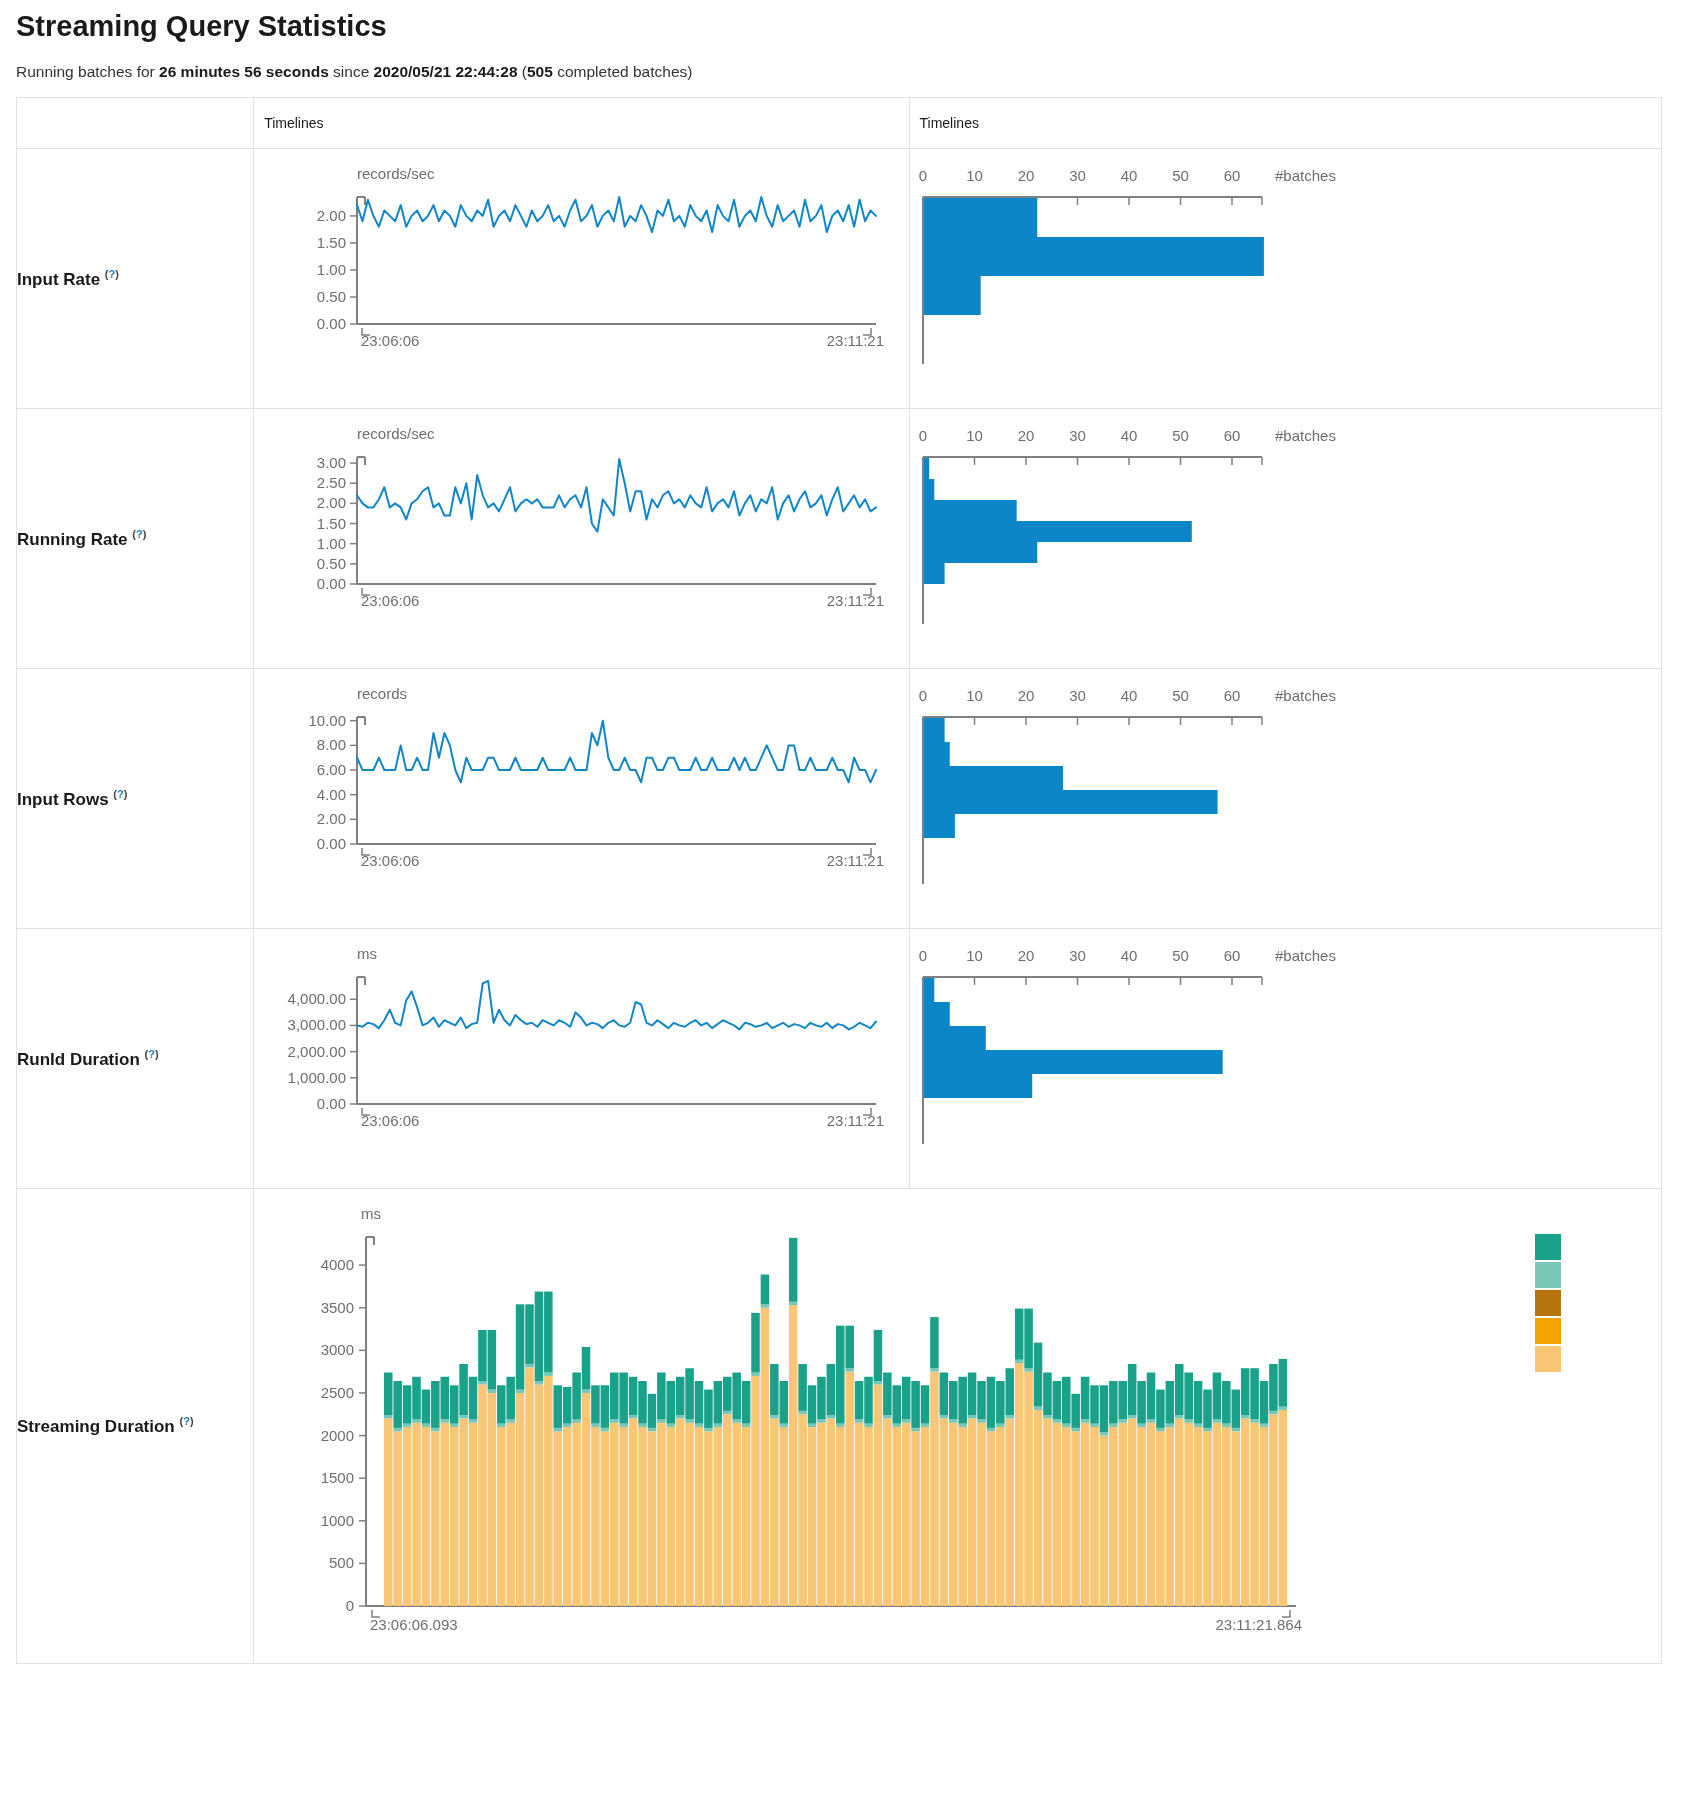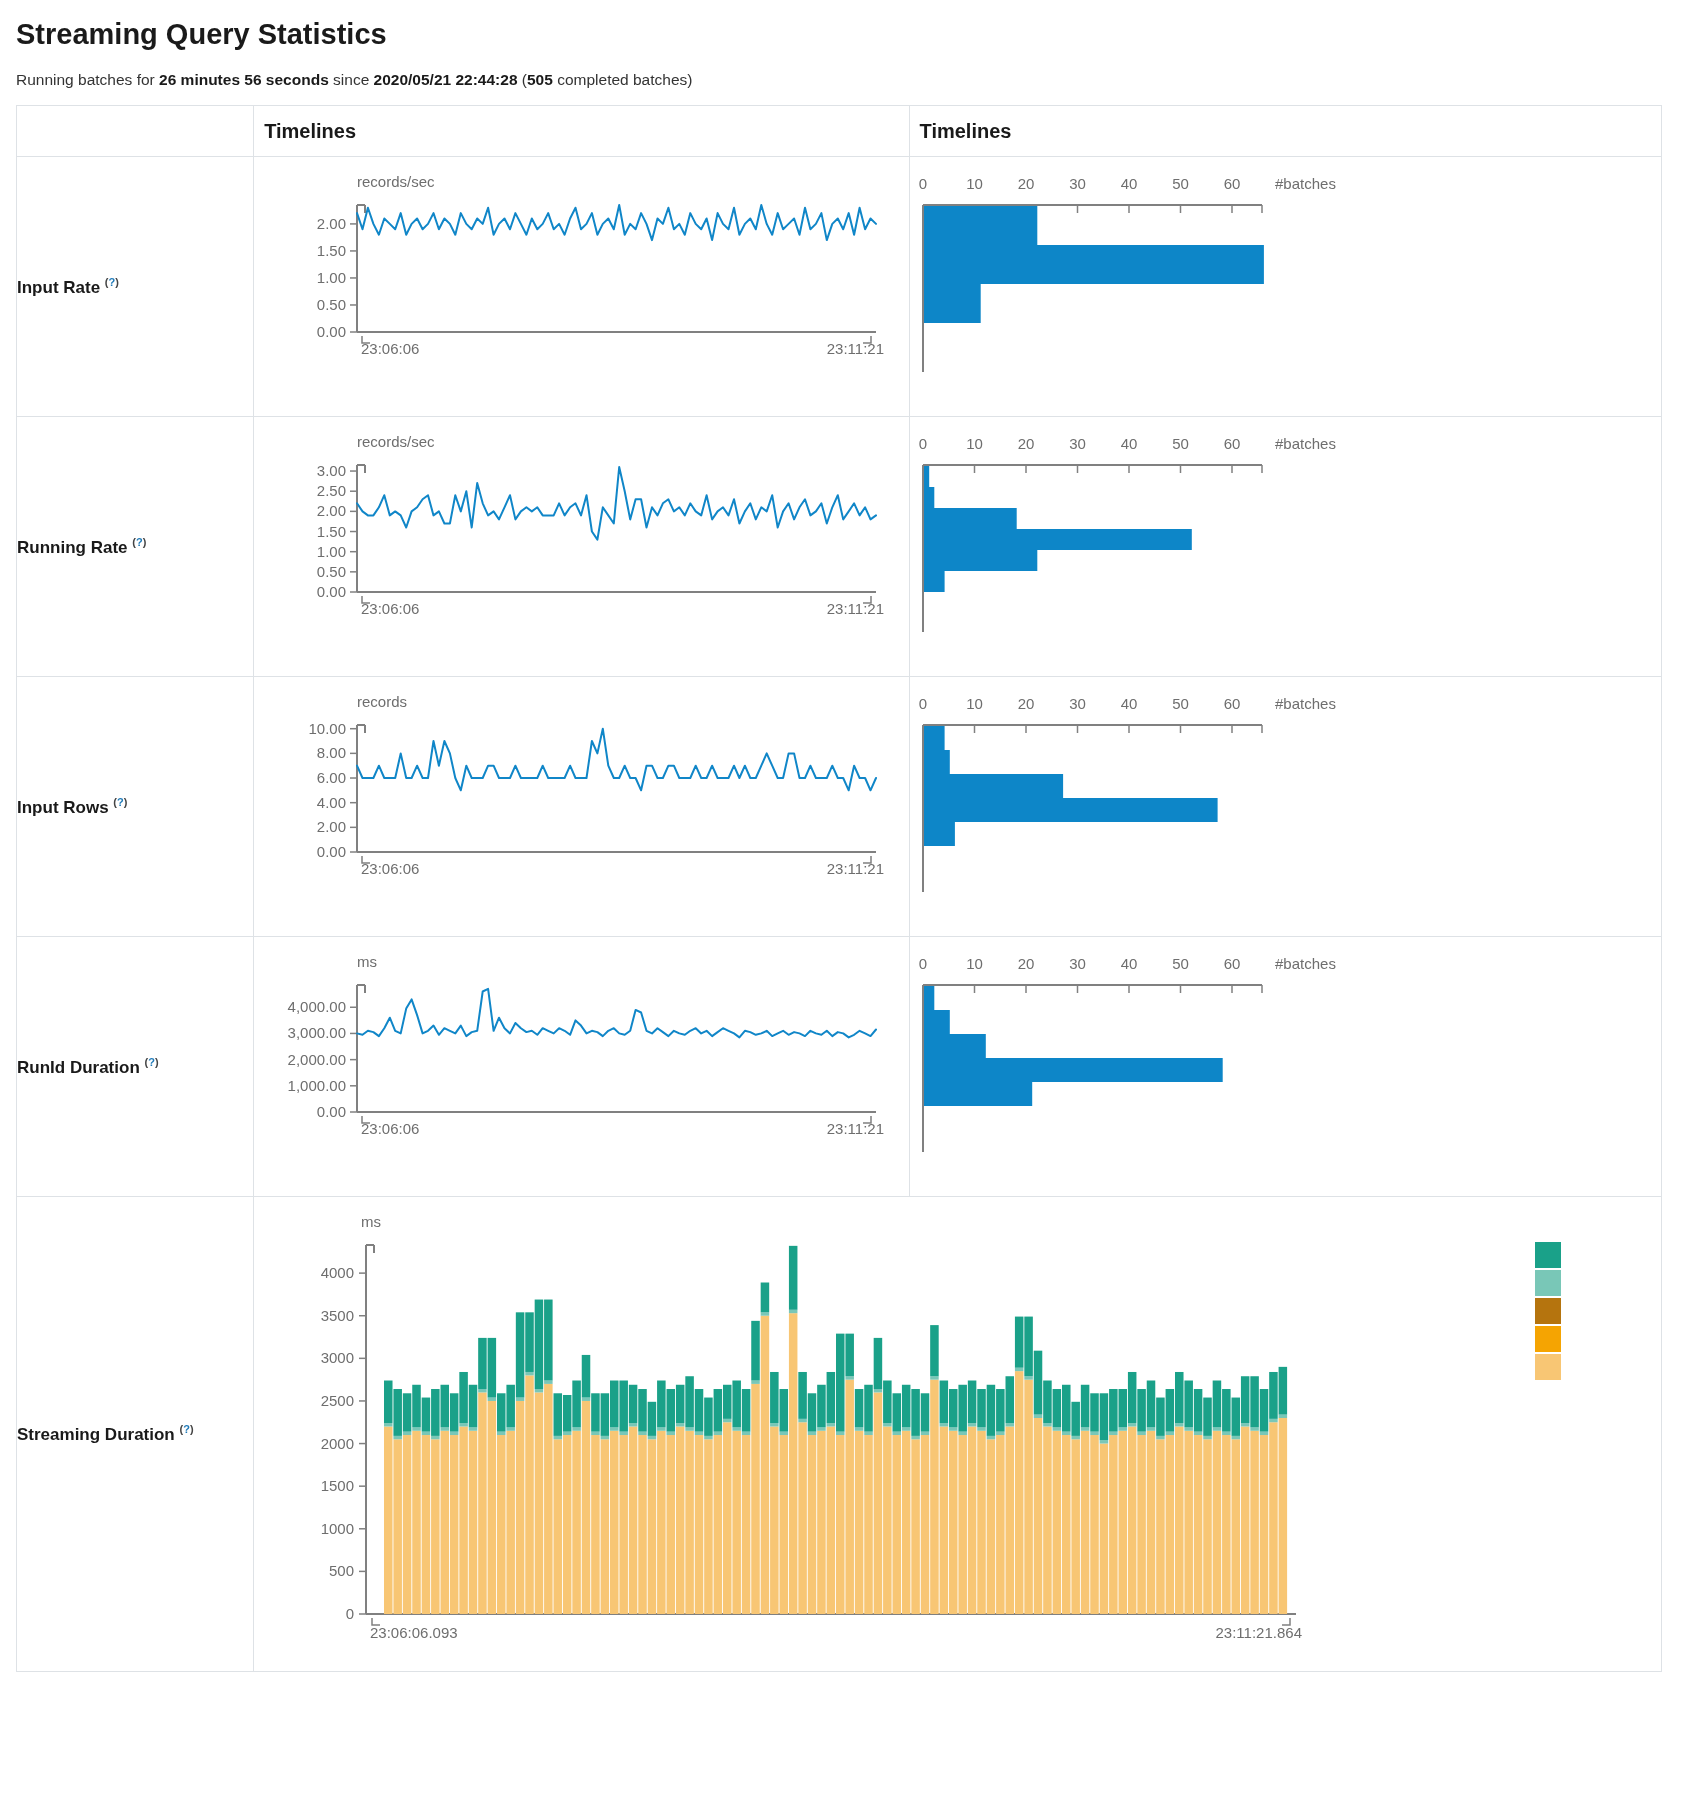--- a/index.html
+++ b/index.html
@@ -1,24 +1,24 @@
 <!DOCTYPE html>
 <html><head>
 <meta charset="utf-8">
 <style>
   html,body{margin:0;padding:0;background:#ffffff;font-family:"Liberation Sans","DejaVu Sans",sans-serif;color:#333;}
-  .page{width:1693px;min-height:1820px;box-sizing:border-box;padding:14px 16px;}
+  .page{width:1693px;min-height:1820px;box-sizing:border-box;padding:6px 16px;}
   .page-title{font-size:29px;font-weight:bold;color:#1a1a1a;margin:4px 0 20px 0;}
   .subtitle{font-size:15.5px;color:#333;margin-bottom:16px;}
   .subtitle b{color:#1a1a1a;}
   .meta{font-size:15.5px;line-height:1.75;margin-bottom:22px;}
   .meta b{color:#1a1a1a;}
   table.stats{border-collapse:collapse;width:1646px;table-layout:fixed;}
   table.stats th, table.stats td{border:1px solid #dee2e6;padding:0;vertical-align:middle;}
-  table.stats th{height:50px;text-align:left;font-size:20px;font-weight:bold;color:#1a1a1a;padding-left:10px;background:#fff;}
+  table.stats th{height:50px;text-align:left;font-size:14px;font-weight:normal;color:#1a1a1a;padding-left:10px;background:#fff;}
   td.rowlabel{padding-left:16px;font-size:17px;font-weight:bold;color:#1a1a1a;}
   td.rowlabel sup{font-weight:bold;font-size:11px;color:#444;}
   td.rowlabel sup .q{color:#1f7ab8;}
   td.chartcell{padding:0;}
   svg{display:block;}
   .tick-text{font-size:15px;fill:#6e6e6e;}
   .unit-text{font-size:15px;fill:#6e6e6e;}
 </style>
 </head>
 <body>

